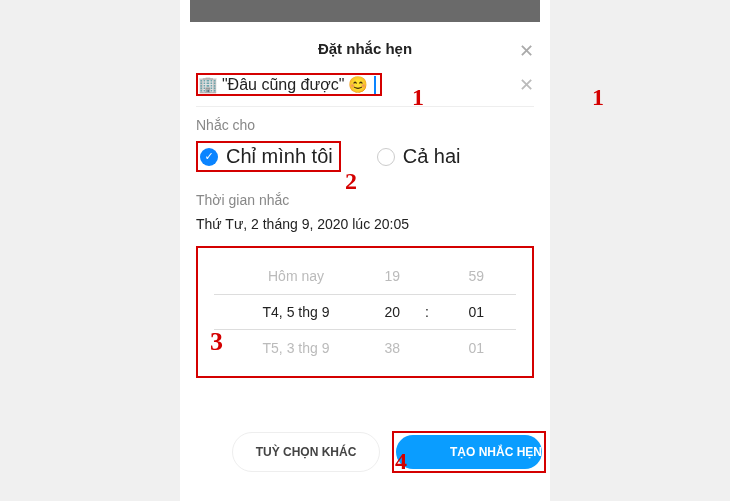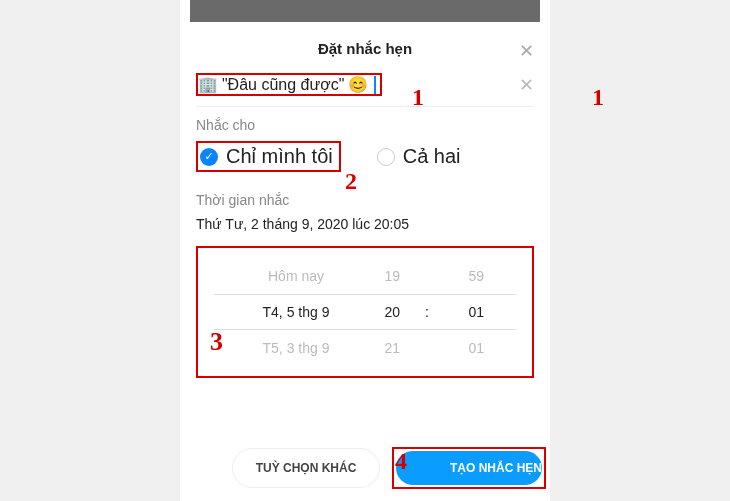--- a/index.html
+++ b/index.html
@@ -25,21 +25,21 @@
     .radio-empty { width: 18px; height: 18px; border-radius: 50%; border: 1.5px solid #ccc; }
     .radio-label { font-size: 20px; color: #222; }
     .time-value { font-size: 14px; color: #222; margin-top: 6px; }
     .picker-wrap { margin: 10px 16px 6px; border: 2px solid #d40000; padding: 10px 16px; }
     .picker-row { display: flex; align-items: center; justify-content: center; gap: 24px; height: 36px; font-size: 14px; }
     .picker-row.sel { border-top: 1.5px solid #ddd; border-bottom: 1.5px solid #ddd; color: #222; }
     .picker-row.dim { color: #bbb; }
     .picker-date { width: 100px; text-align: center; }
     .picker-hour, .picker-min { width: 30px; text-align: right; }
     .picker-colon { width: 6px; text-align: center; color: #222; }
-    .footer { position: absolute; bottom: 0; left: 0; right: 0; display: flex; align-items: center; justify-content: space-between; padding: 12px 4px; gap: 12px; margin-left: 48px; }
+    .footer { position: absolute; bottom: 16px; left: 0; right: 0; display: flex; align-items: center; justify-content: space-between; padding: 12px 4px; gap: 12px; margin-left: 48px; }
     .btn-secondary { flex: 1; text-align: center; padding: 12px 0; border-radius: 22px; background: #fff; color: #444; font-size: 12px; font-weight: 600; cursor: pointer; border: 1px solid #eee; }
     .btn-primary-wrap { border: 2px solid #d40000; padding: 2px; flex: 1; }
     .btn-primary { text-align: right; padding: 10px 0; border-radius: 22px; background: #0a9dff; color: #fff; font-size: 12px; font-weight: 600; cursor: pointer; }
     .annot { position: absolute; color: #d40000; font-size: 24px; font-weight: 700; font-family: Georgia, serif; }
     .a1 { top: 84px; left: 412px; }
     .a2 { top: 168px; left: 345px; }
     .a3 { top: 327px; left: 210px; font-size: 26px; }
     .a4 { top: 448px; left: 395px; }
   </style>
 </head>
@@ -94,21 +94,21 @@
         <div class="picker-min">59</div>
       </div>
       <div class="picker-row sel">
         <div class="picker-date">T4, 5 thg 9</div>
         <div class="picker-hour">20</div>
         <div class="picker-colon">:</div>
         <div class="picker-min">01</div>
       </div>
       <div class="picker-row dim">
         <div class="picker-date">T5, 3 thg 9</div>
-        <div class="picker-hour">21</div>
+        <div class="picker-hour">38</div>
         <div class="picker-colon">&nbsp;</div>
         <div class="picker-min">01</div>
       </div>
     </div>
 
     <div class="footer">
       <div class="btn-secondary">TUỲ CHỌN KHÁC</div>
       <div class="btn-primary-wrap">
         <div class="btn-primary">TẠO NHẮC HẸN</div>
       </div>

